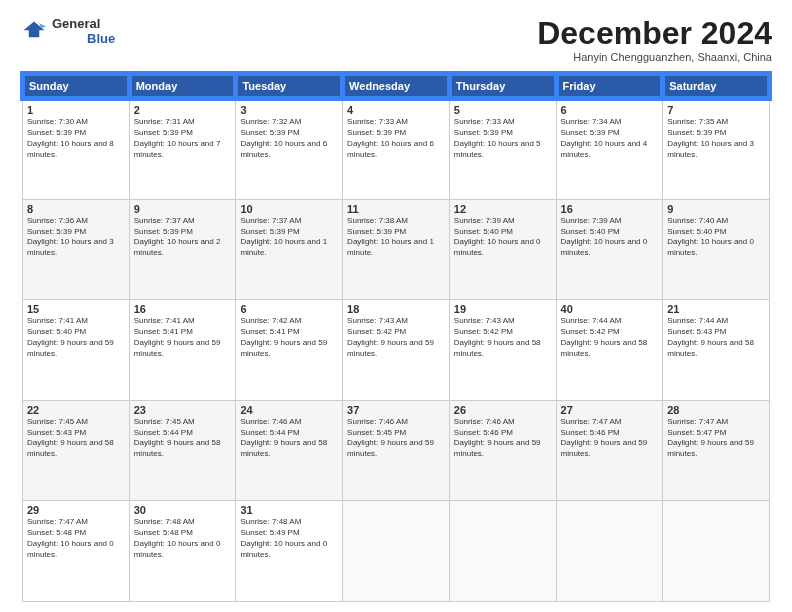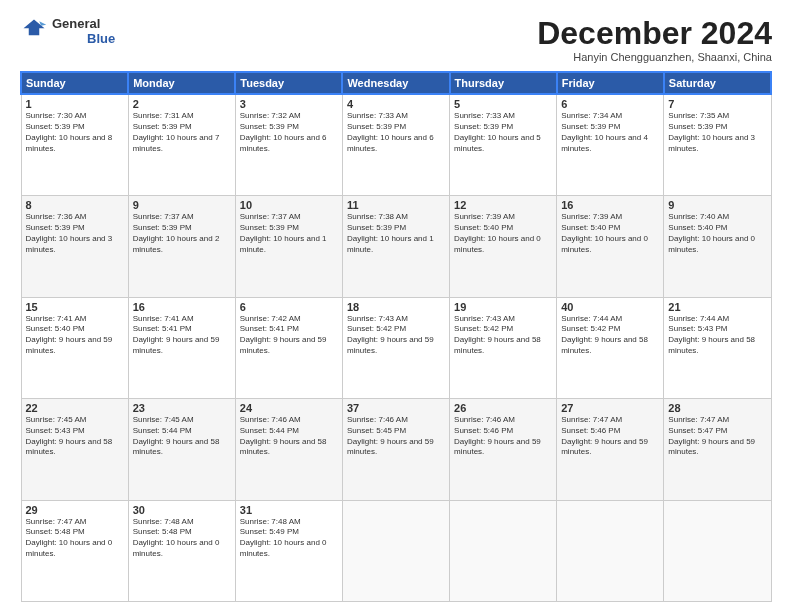--- a/index.html
+++ b/index.html
@@ -18,21 +18,21 @@
       flex-direction: column;
     }
     .header {
       display: flex;
       justify-content: space-between;
       align-items: flex-start;
       margin-bottom: 8px;
     }
     .logo {
       display: flex;
-      align-items: flex-start;
+      align-items: flex-end;
       gap: 4px;
     }
     .logo-bird {
       width: 28px;
       height: 28px;
     }
     .title-block {
       text-align: right;
     }
     .month-title {
@@ -51,21 +51,21 @@
       width: 100%;
       table-layout: fixed;
     }
     .calendar thead th {
       background-color: #2b5ba8;
       color: #fff;
       font-size: 11px;
       font-weight: bold;
       padding: 4px 4px;
       text-align: left;
-      border: 2px solid #3b82f6;
+      border: 5px solid #3b82f6;
     }
     .calendar tbody td {
       border: 1px solid #ccc;
       vertical-align: top;
       padding: 3px 4px;
       font-size: 8.5px;
       color: #333;
       background: #fff;
       height: 82px;
     }

